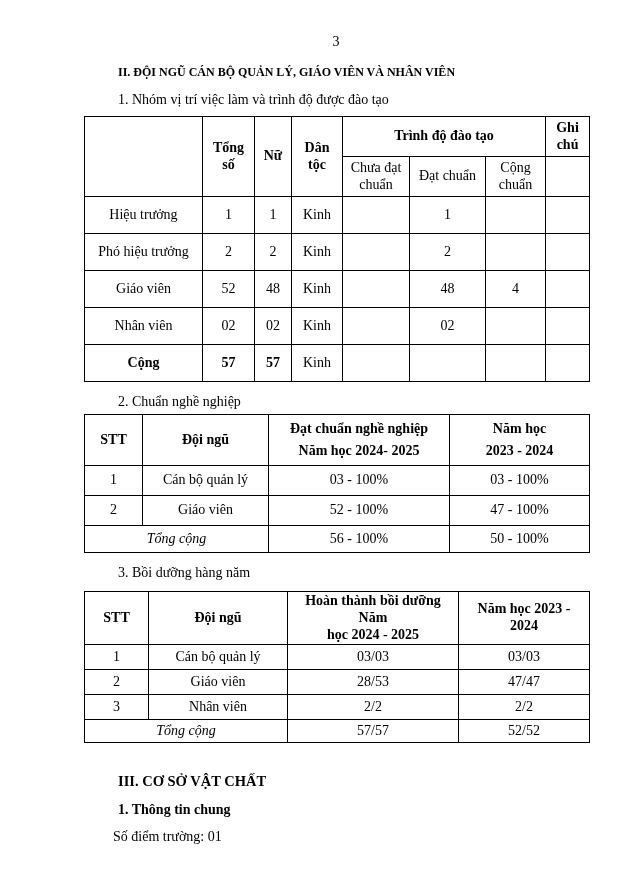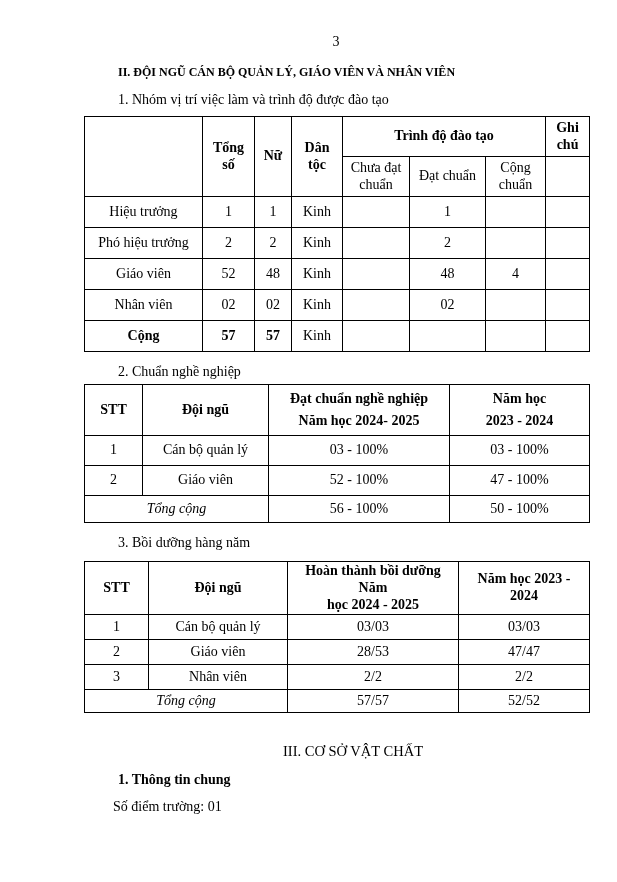--- a/index.html
+++ b/index.html
@@ -17,30 +17,30 @@
   .t td { border:1px solid #000; text-align:center; vertical-align:middle;
           padding:1px 3px; font-size:14px; line-height:1.18; }
   .b { font-weight:bold; }
   .i { font-style:italic; }
   .pre { white-space:pre-line; }
   .alft { text-align:left; padding-left:4px; }
   .vbot { vertical-align:bottom; padding-bottom:6px; }
   .t1 { width:505px; }
   .t1 .h1r td { height:40px; }
   .t1 .h2r td { height:40px; }
-  .t1 .dr td { height:31px; }
+  .t1 .dr td { height:37px; }
   .t2 { width:505px; margin-top:4px; }
   .t2 .hr td { height:51px; line-height:1.55; }
   .t2 .dr td { height:30px; }
   .t2 .tr-total td { height:27px; }
   .t3 { width:505px; margin-top:10px; }
   .t3 .hr td { height:40px; line-height:1.2; }
   .t3 .dr td { height:25px; }
   .t3 .tr-total td { height:23px; }
-  .h3 { font-weight:normal; font-size:14.5px; margin:30px 0 0 34px;text-align:center; }
+  .h3 { font-weight:bold; font-size:14.5px; margin:30px 0 0 34px; }
   .sub-b { font-weight:bold; margin:12px 0 8px 34px; }
   .line { margin:11px 0 0 29px; }
   sup { font-size:9px; vertical-align:super; line-height:0; }
 </style>
 </head>
 <body>
 
 <div class="page">
 
   <div class="page-number">3</div>

